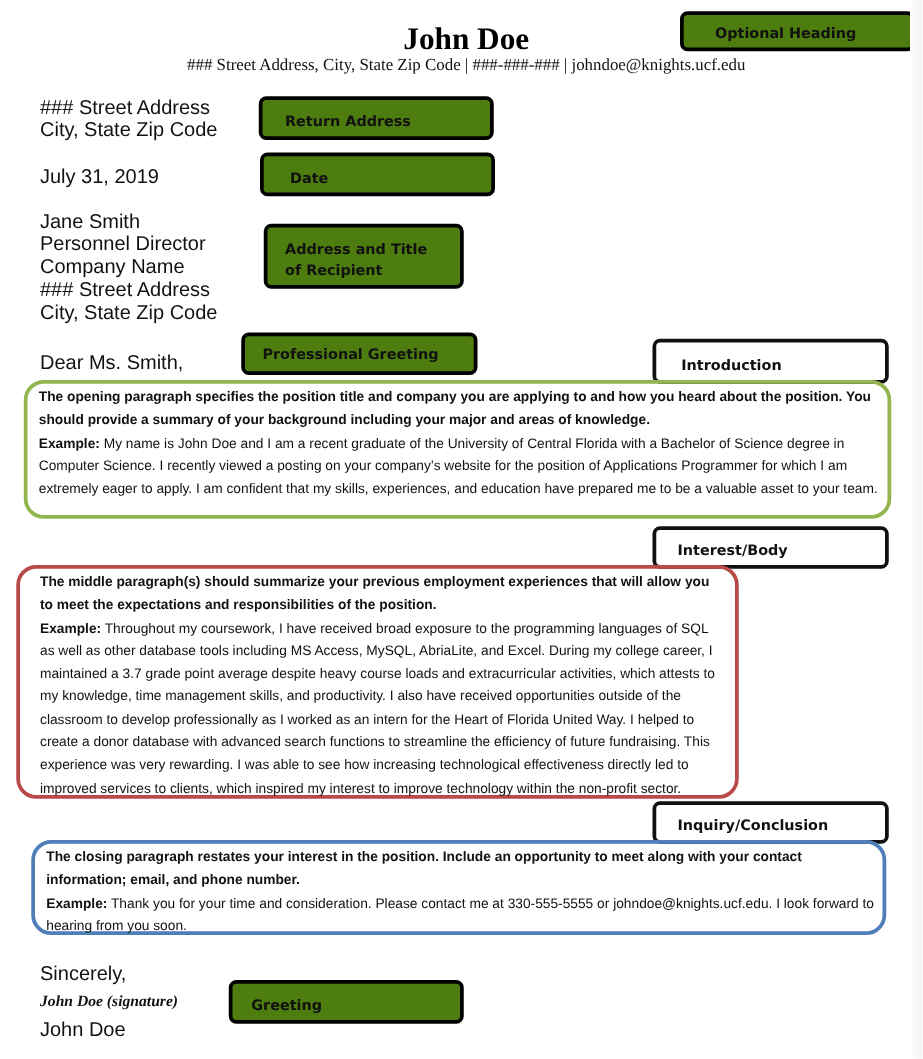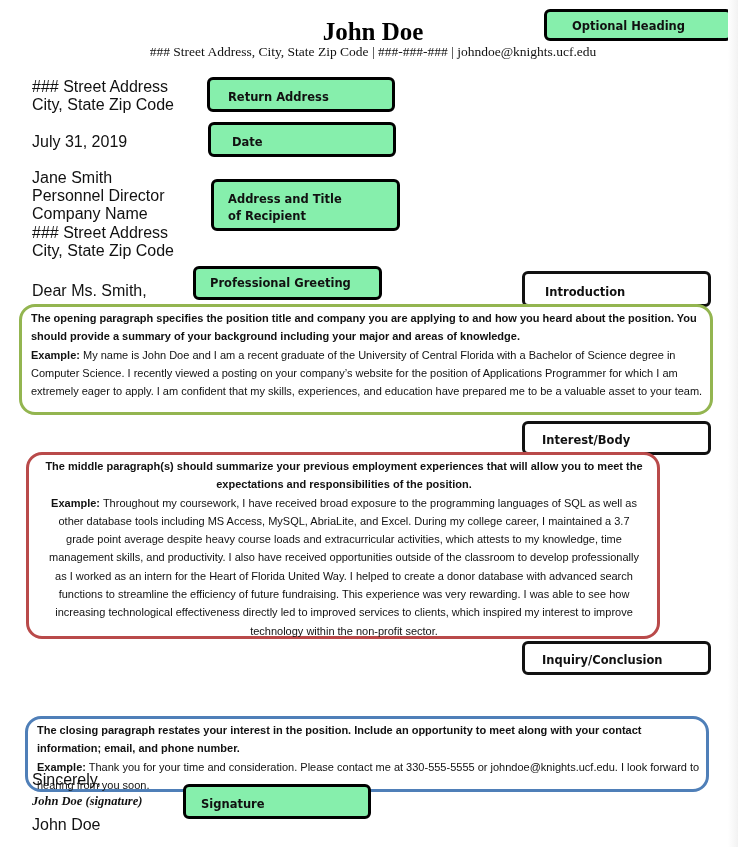--- a/index.html
+++ b/index.html
@@ -4,21 +4,21 @@
 <style>
   html, body { margin: 0; padding: 0; background: #ffffff; }
   body { width: 738px; height: 847px; position: relative; overflow: hidden;
          font-family: "Liberation Sans", sans-serif; color: #111; }
   .abs { position: absolute; }
   .name { left: 0; width: 746px; top: 18px; text-align: center;
           font-family: "Liberation Serif", serif; font-weight: bold; font-size: 25px; line-height: 28px; color: #000; }
   .contact { left: 0; width: 746px; top: 44px; text-align: center;
              font-family: "Liberation Serif", serif; font-size: 13.5px; line-height: 16px; color: #111; }
   .txt { font-size: 16px; line-height: 18.2px; color: #111; }
-  .label-box { border: 3px solid #000; border-radius: 6px; box-sizing: border-box; background: #86efac;
+  .label-box { border: 3px solid #000; border-radius: 6px; box-sizing: border-box; background: #4d7c0f;
                font-family: "DejaVu Sans", sans-serif; font-weight: bold; font-size: 11.5px; color: #111; }
   .label-box span { position: absolute; }
   .para { box-sizing: border-box; border: 3px solid; border-radius: 16px; padding: 2px 0 0 9px; }
   .para p { margin: 0; font-size: 11px; line-height: 18.3px; color: #111; }
   .para b { font-weight: bold; }
   .green { border-color: #93b550; }
   .red { border-color: #b94a4a; }
   .blue { border-color: #4f7fb8; }
   .section-label { box-sizing: border-box; border: 3px solid; border-radius: 6px; background: #fff;
                    font-family: "DejaVu Sans", sans-serif; font-weight: bold; font-size: 11.5px; color: #111; }
@@ -49,21 +49,21 @@
   <span style="left:21px; top:10px;">Date</span>
 </div>
 
 <div class="abs txt" style="left:32px; top:169px;">
   <div>Jane Smith</div>
   <div>Personnel Director</div>
   <div>Company Name</div>
   <div>### Street Address</div>
   <div>City, State Zip Code</div>
 </div>
-<div class="abs label-box" style="left:211px; top:179px; width:189px; height:52px;">
+<div class="abs label-box" style="left:211px; top:179px; width:160px; height:52px;">
   <span style="left:14px; top:9px; line-height:17px;">
     <span style="position:static; display:block;">Address and Title</span>
     <span style="position:static; display:block;">of Recipient</span>
   </span>
 </div>
 
 <div class="abs txt" style="left:32px; top:282px;">Dear Ms. Smith,</div>
 <div class="abs label-box" style="left:193px; top:266px; width:189px; height:34px;">
   <span style="left:14px; top:7px;">Professional Greeting</span>
 </div>
@@ -71,31 +71,31 @@
 <div class="abs section-label green" style="left:522px; top:271px; width:189px; height:36px;">
   <span style="left:20px; top:11px;">Introduction</span>
 </div>
 <div class="abs para green" style="left:19px; top:304px; width:694px; height:111px;">
   <p><b>The opening paragraph specifies the position title and company you are applying to and how you heard about the position. You should provide a summary of your background including your major and areas of knowledge.</b><br><b>Example:</b><span> My name is John Doe and I am a recent graduate of the University of Central Florida with a Bachelor of Science degree in Computer Science. I recently viewed a posting on your company’s website for the position of Applications Programmer for which I am extremely eager to apply. I am confident that my skills, experiences, and education have prepared me to be a valuable asset to your team.</span></p>
 </div>
 
 <div class="abs section-label red" style="left:522px; top:421px; width:189px; height:34px;">
   <span style="left:17px; top:9px;">Interest/Body</span>
 </div>
-<div class="abs para red" style="left:26px; top:452px; width:634px; height:187px;text-align:center;">
+<div class="abs para red" style="left:13px; top:452px; width:578px; height:187px;">
   <p style="padding-left:7px; padding-right:14px;"><b>The middle paragraph(s) should summarize your previous employment experiences that will allow you to meet the expectations and responsibilities of the position.</b><br><b>Example:</b><span> Throughout my coursework, I have received broad exposure to the programming languages of SQL as well as other database tools including MS Access, MySQL, AbriaLite, and Excel. During my college career, I maintained a 3.7 grade point average despite heavy course loads and extracurricular activities, which attests to my knowledge, time management skills, and productivity. I also have received opportunities outside of the classroom to develop professionally as I worked as an intern for the Heart of Florida United Way. I helped to create a donor database with advanced search functions to streamline the efficiency of future fundraising. This experience was very rewarding. I was able to see how increasing technological effectiveness directly led to improved services to clients, which inspired my interest to improve technology within the non-profit sector.</span></p>
 </div>
 
 <div class="abs section-label blue" style="left:522px; top:641px; width:189px; height:34px;">
   <span style="left:17px; top:9px;">Inquiry/Conclusion</span>
 </div>
-<div class="abs para blue" style="left:25px; top:672px; width:684px; height:76px;margin-top:44px;">
+<div class="abs para blue" style="left:25px; top:672px; width:684px; height:76px;">
   <p style="padding-left:0;"><b>The closing paragraph restates your interest in the position. Include an opportunity to meet along with your contact information; email, and phone number.</b><br><b>Example:</b><span> Thank you for your time and consideration. Please contact me at 330-555-5555 or johndoe@knights.ucf.edu. I look forward to hearing from you soon.</span></p>
 </div>
 
 <div class="abs txt" style="left:32px; top:771px;">Sincerely,</div>
 <div class="abs txt sig-italic" style="left:32px; top:792px;">John Doe (signature)</div>
 <div class="abs txt" style="left:32px; top:816px;">John Doe</div>
 <div class="abs label-box" style="left:183px; top:784px; width:188px; height:35px;">
-  <span style="left:15px; top:10px;">Signature</span>
+  <span style="left:15px; top:10px;">Greeting</span>
 </div>
 
 <div class="abs right-shade"></div>
 
 </body></html>

